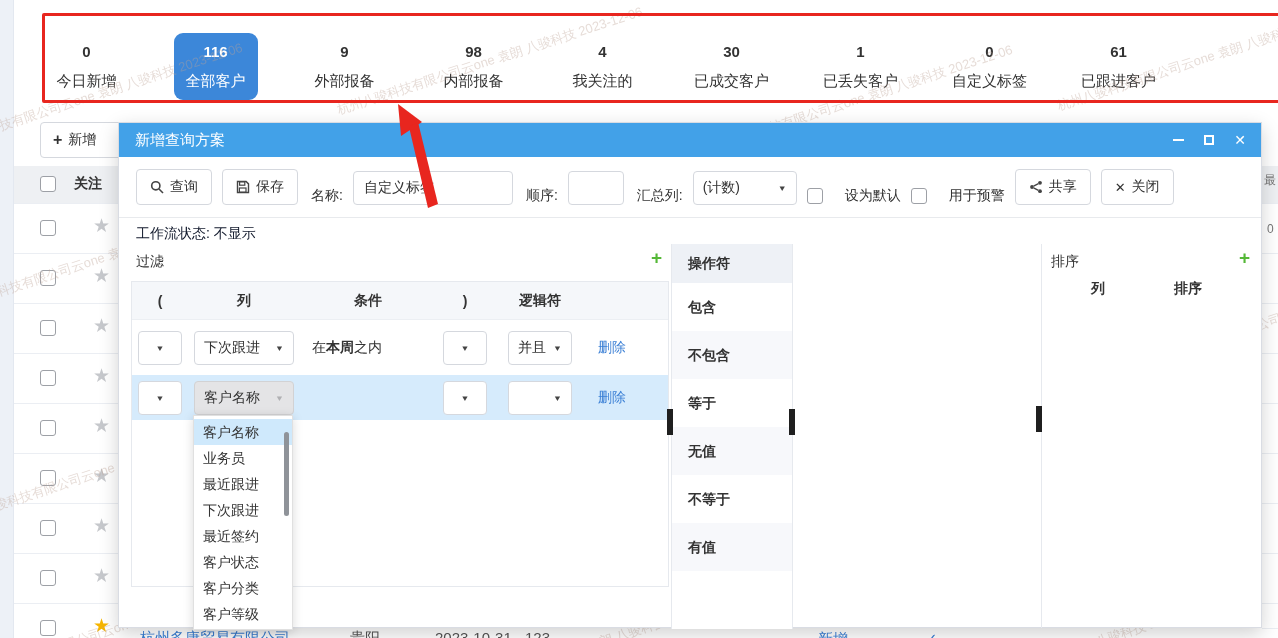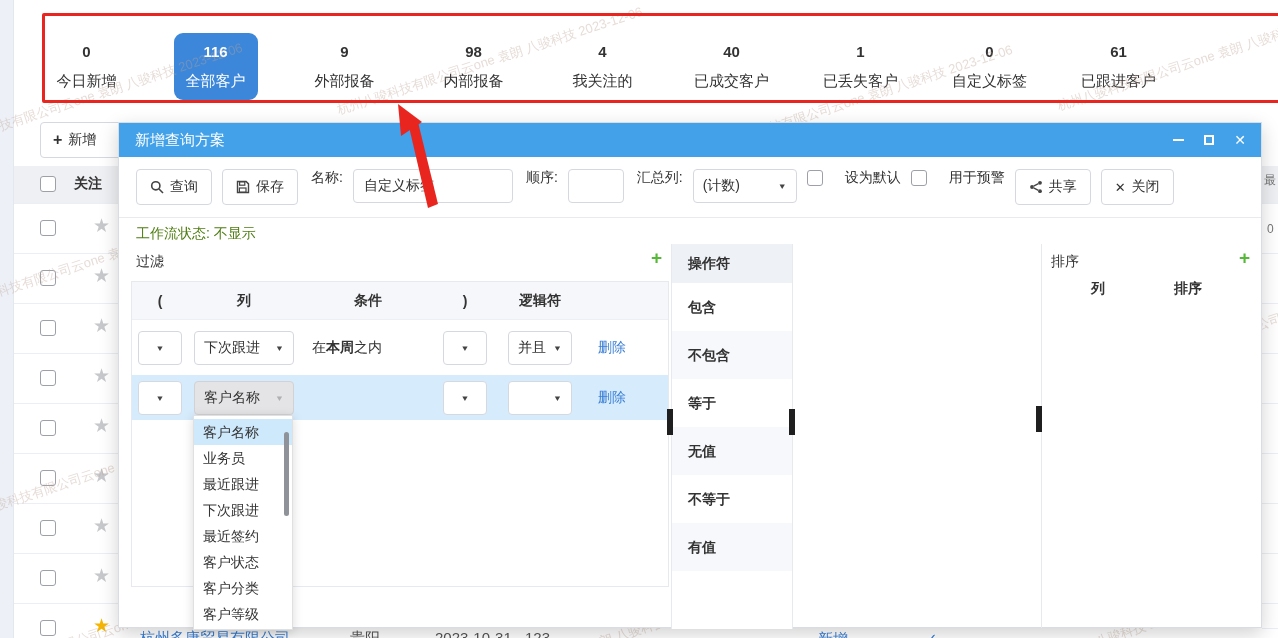--- a/index.html
+++ b/index.html
@@ -47,33 +47,33 @@
   .dialog { position:absolute; left:118px; top:122px; width:1144px; height:506px; background:#fff;
             border:1px solid #d9dce3; box-shadow:0 6px 18px rgba(0,0,0,.18); z-index:10; }
   .titlebar { position:absolute; left:0; top:0; width:100%; height:34px; background:#42a1e8; color:#fff;
               display:flex; align-items:center; padding-left:16px; font-size:15px; }
   .win-ctrls { position:absolute; right:14px; top:0; height:34px; display:flex; align-items:center; gap:17px; }
   .wc { color:#fff; cursor:pointer; display:flex; align-items:center; justify-content:center; width:14px; height:14px;}
   .wc-min-bar { width:11px; height:2px; background:#fff; }
   .wc-max-box { width:10px; height:10px; border:2px solid #fff; }
   .wc-x { font-size:14px; line-height:14px; }
 
-  .toolbar { position:absolute; left:17px; top:46px; display:flex; align-items:flex-start; gap:10px; height:36px; }
+  .toolbar { position:absolute; left:17px; top:46px; display:flex; align-items:flex-end; gap:10px; height:36px; }
   .btn { display:inline-flex; align-items:center; justify-content:center; gap:6px; height:36px; padding:0 13px;
          background:#fff; border:1px solid #d5d8de; border-radius:4px; font-size:14px; color:#333; cursor:pointer; white-space:nowrap;}
   .tb-label { font-size:14px; color:#333; white-space:nowrap; margin-left:3px;}
   .tb-input { height:34px; border:1px solid #d5d8de; border-radius:4px; padding:0 10px; font-size:14px; color:#333;
               font-family:inherit; outline:none; }
   .sel { height:34px; border:1px solid #d5d8de; border-radius:4px; background:#fff; display:flex; align-items:center;
          justify-content:space-between; padding:0 9px; font-size:14px; color:#333; cursor:pointer; }
   .caret { font-size:9px; color:#444; transform:scaleY(.9); }
   .cb-wrap { display:flex; align-items:center; gap:22px; cursor:pointer; white-space:nowrap;}
   .toolbar-divider { position:absolute; left:0; top:94px; width:100%; height:1px; background:#e8eaed; }
 
-  .wf-status { position:absolute; left:17px; top:102px; font-size:14px; color:#4d7c0f; }
+  .wf-status { position:absolute; left:17px; top:102px; font-size:14px; color:#0f172a; }
 
   .filter-title { position:absolute; left:17px; top:130px; font-size:14px; color:#333; }
   .plus-green { position:absolute; font-size:19px; font-weight:700; color:#55b837; cursor:pointer; line-height:18px;}
   .fp-plus { left:532px; top:126px; }
   .sp-plus { left:1120px; top:126px; }
 
   .ftable { position:absolute; left:12px; top:158px; width:538px; height:306px; border:1px solid #e6e9ee; background:#fff;}
   .fhead { display:grid; grid-template-columns:56px 112px 136px 58px 92px 84px; height:38px; background:#f5f7fa;
            align-items:center; text-align:center; font-weight:700; color:#333; border-bottom:1px solid #eceff3;}
   .frow { display:grid; grid-template-columns:56px 112px 136px 58px 92px 84px; align-items:center; }
@@ -144,21 +144,21 @@
         </div>
       </div>
     <div class="stat">
         <div class="stat-box">
           <div class="stat-num">4</div>
           <div class="stat-lbl">我关注的</div>
         </div>
       </div>
     <div class="stat">
         <div class="stat-box">
-          <div class="stat-num">40</div>
+          <div class="stat-num">30</div>
           <div class="stat-lbl">已成交客户</div>
         </div>
       </div>
     <div class="stat">
         <div class="stat-box">
           <div class="stat-num">1</div>
           <div class="stat-lbl">已丢失客户</div>
         </div>
       </div>
     <div class="stat">

